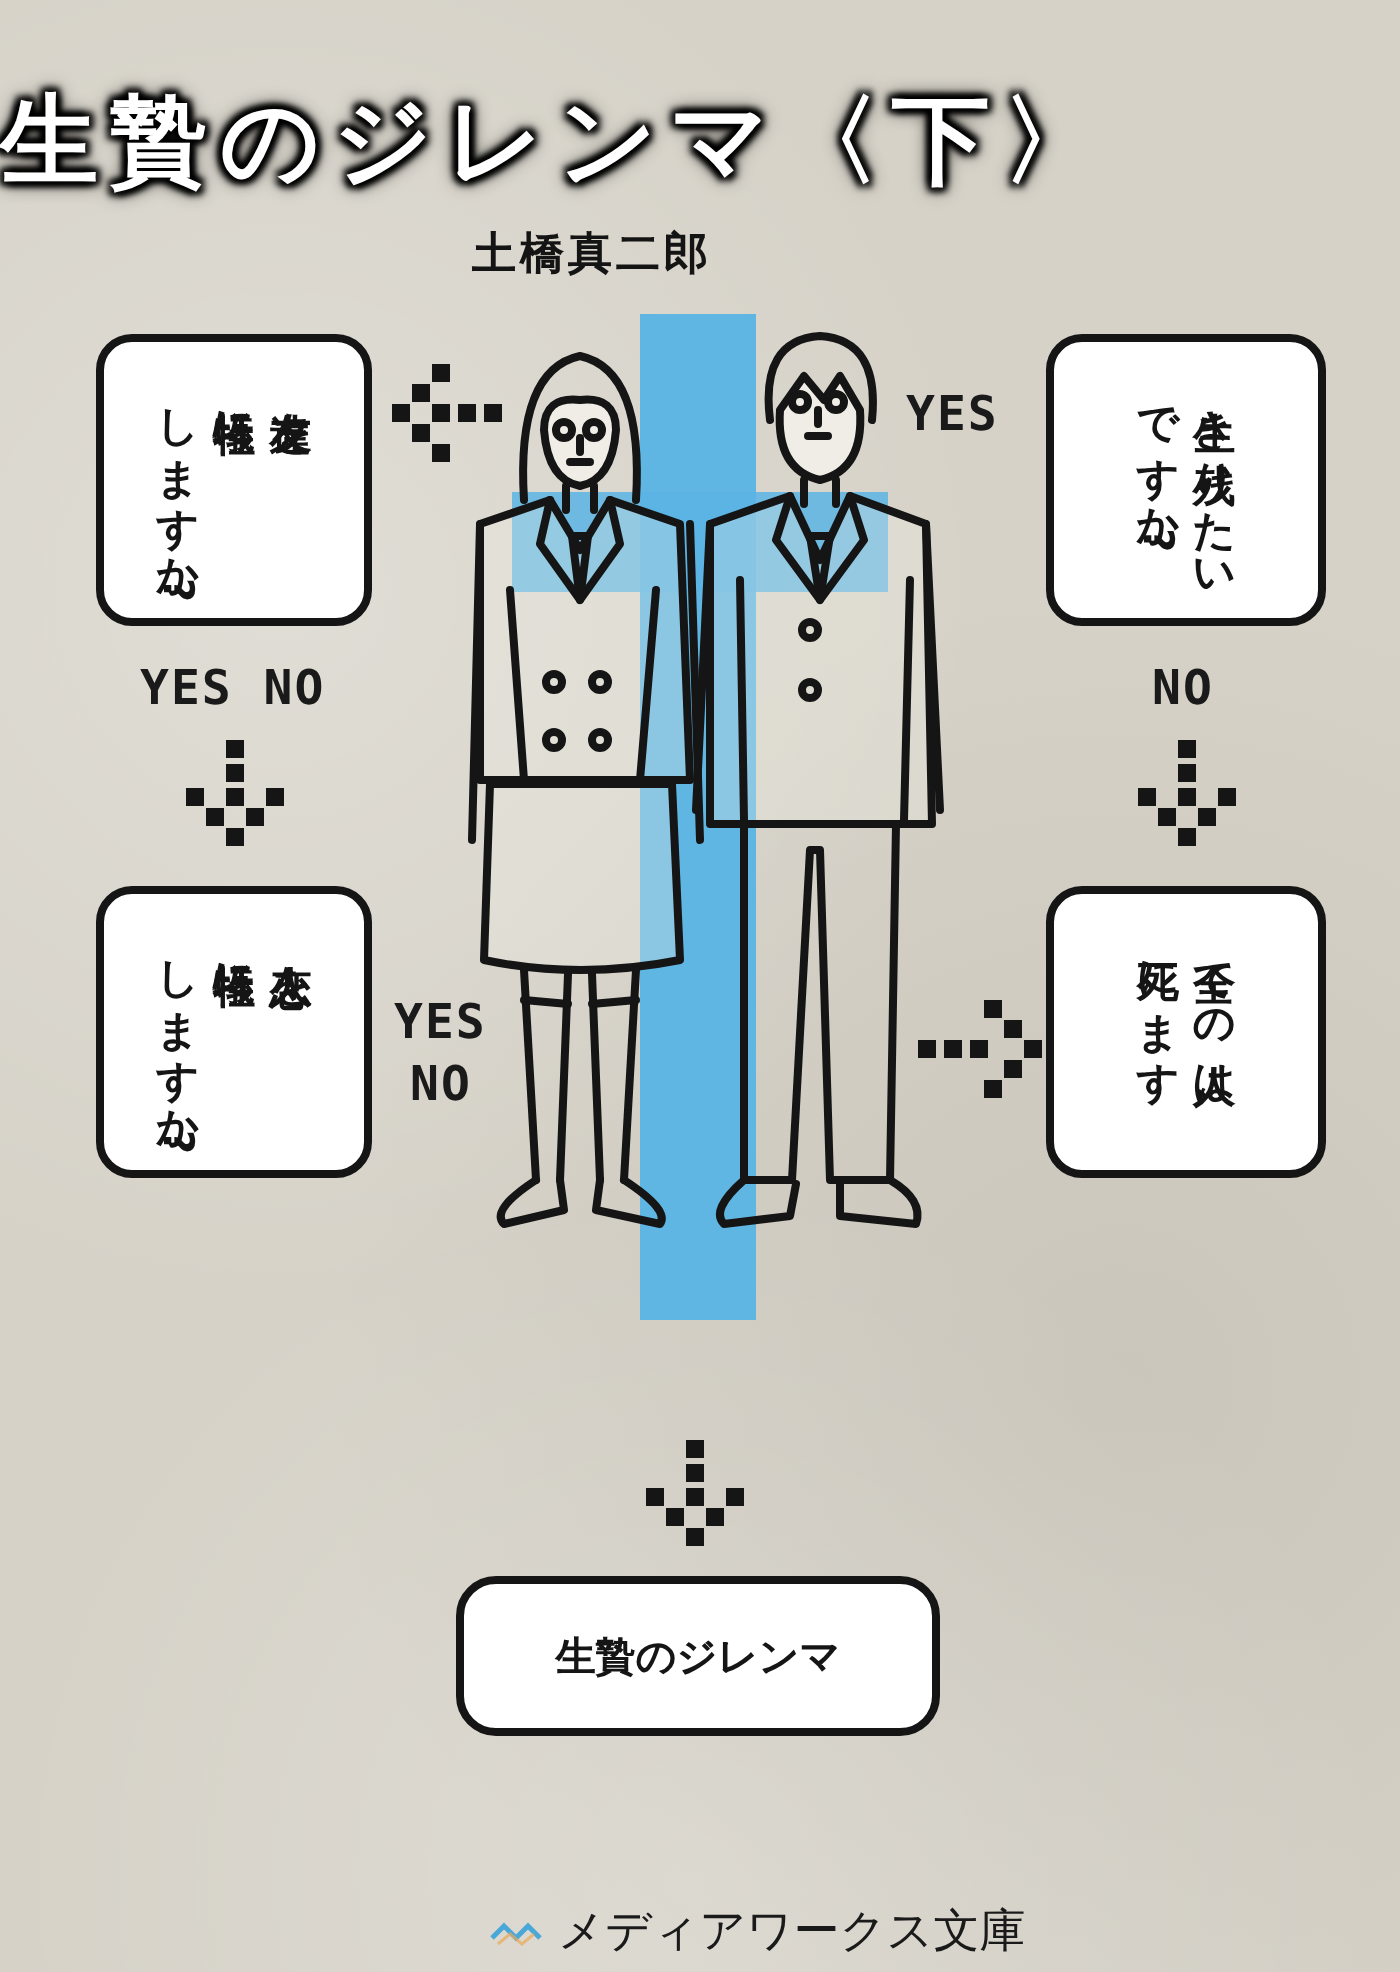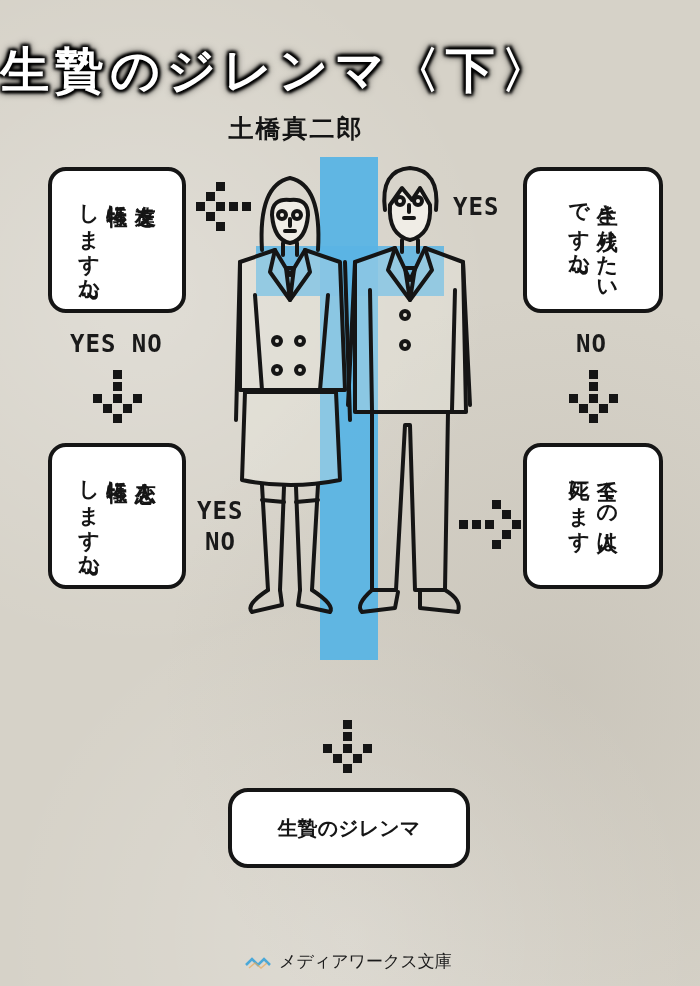--- a/index.html
+++ b/index.html
@@ -12,21 +12,21 @@
       radial-gradient(circle at 50% 95%, rgba(255,255,255,0.2) 0, rgba(255,255,255,0) 35%);
     font-family: "DejaVu Sans", sans-serif;
   }
   .title {
     position:absolute; left:0; top:38px; width:556px; text-align:center;
     font-size:49px; font-weight:bold; color:#fff; letter-spacing:6px;
     text-shadow: 0 0 6px #000, 0 0 10px #000, 2px 2px 3px #000, -2px -2px 3px #000, 2px -2px 3px #000, -2px 2px 3px #000;
   }
   .author {
     position:absolute; left:0; top:112px; width:592px; text-align:center;
-    font-size:25px; font-weight:bold; color:#141414; letter-spacing:2px;
+    font-size:22px; font-weight:bold; color:#141414; letter-spacing:2px;
   }
   .cross-v { position:absolute; left:320px; top:157px; width:58px; height:503px; background:#5ab4e4; opacity:0.95; }
   .cross-h { position:absolute; left:256px; top:246px; width:188px; height:50px; background:#5ab4e4; opacity:0.85; }
   .box {
     position:absolute; background:#fff; border:4px solid #151515; border-radius:18px;
     box-sizing:border-box; display:flex; flex-direction:row-reverse; justify-content:center; gap:4px; padding-top:18px;
   }
   .col {
     writing-mode: vertical-rl; font-size:21px; font-weight:bold; color:#151515; line-height:1.15; letter-spacing:1px;
   }
@@ -36,21 +36,21 @@
   .pix { position:absolute; }
   .pix i { position:absolute; width:9px; height:9px; background:#151515; }
   .end-box {
     position:absolute; left:228px; top:788px; width:242px; height:80px; background:#fff;
     border:4px solid #151515; border-radius:20px; box-sizing:border-box;
     display:flex; align-items:center; justify-content:center;
     font-size:20px; font-weight:bold; color:#151515;
   }
   .publisher {
     position:absolute; left:245px; top:950px; display:flex; align-items:center; gap:6px;
-    font-size:17px; color:#1a1a1a;justify-content:flex-end;
+    font-size:23px; color:#1a1a1a;justify-content:flex-end;
   }
   svg.figs { position:absolute; left:0; top:0; }
 </style>
 </head>
 <body>
 
 <div class="title">生贄のジレンマ〈下〉</div>
 <div class="author">土橋真二郎</div>
 
 <div class="cross-v"></div>

